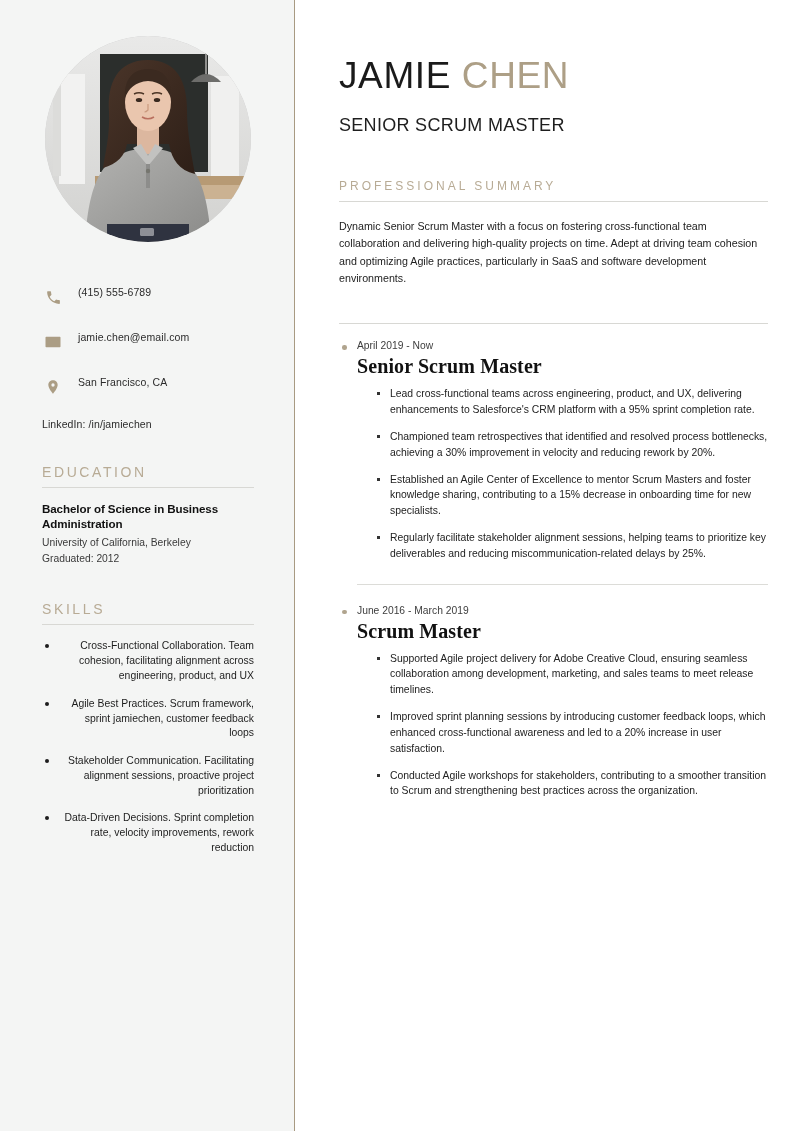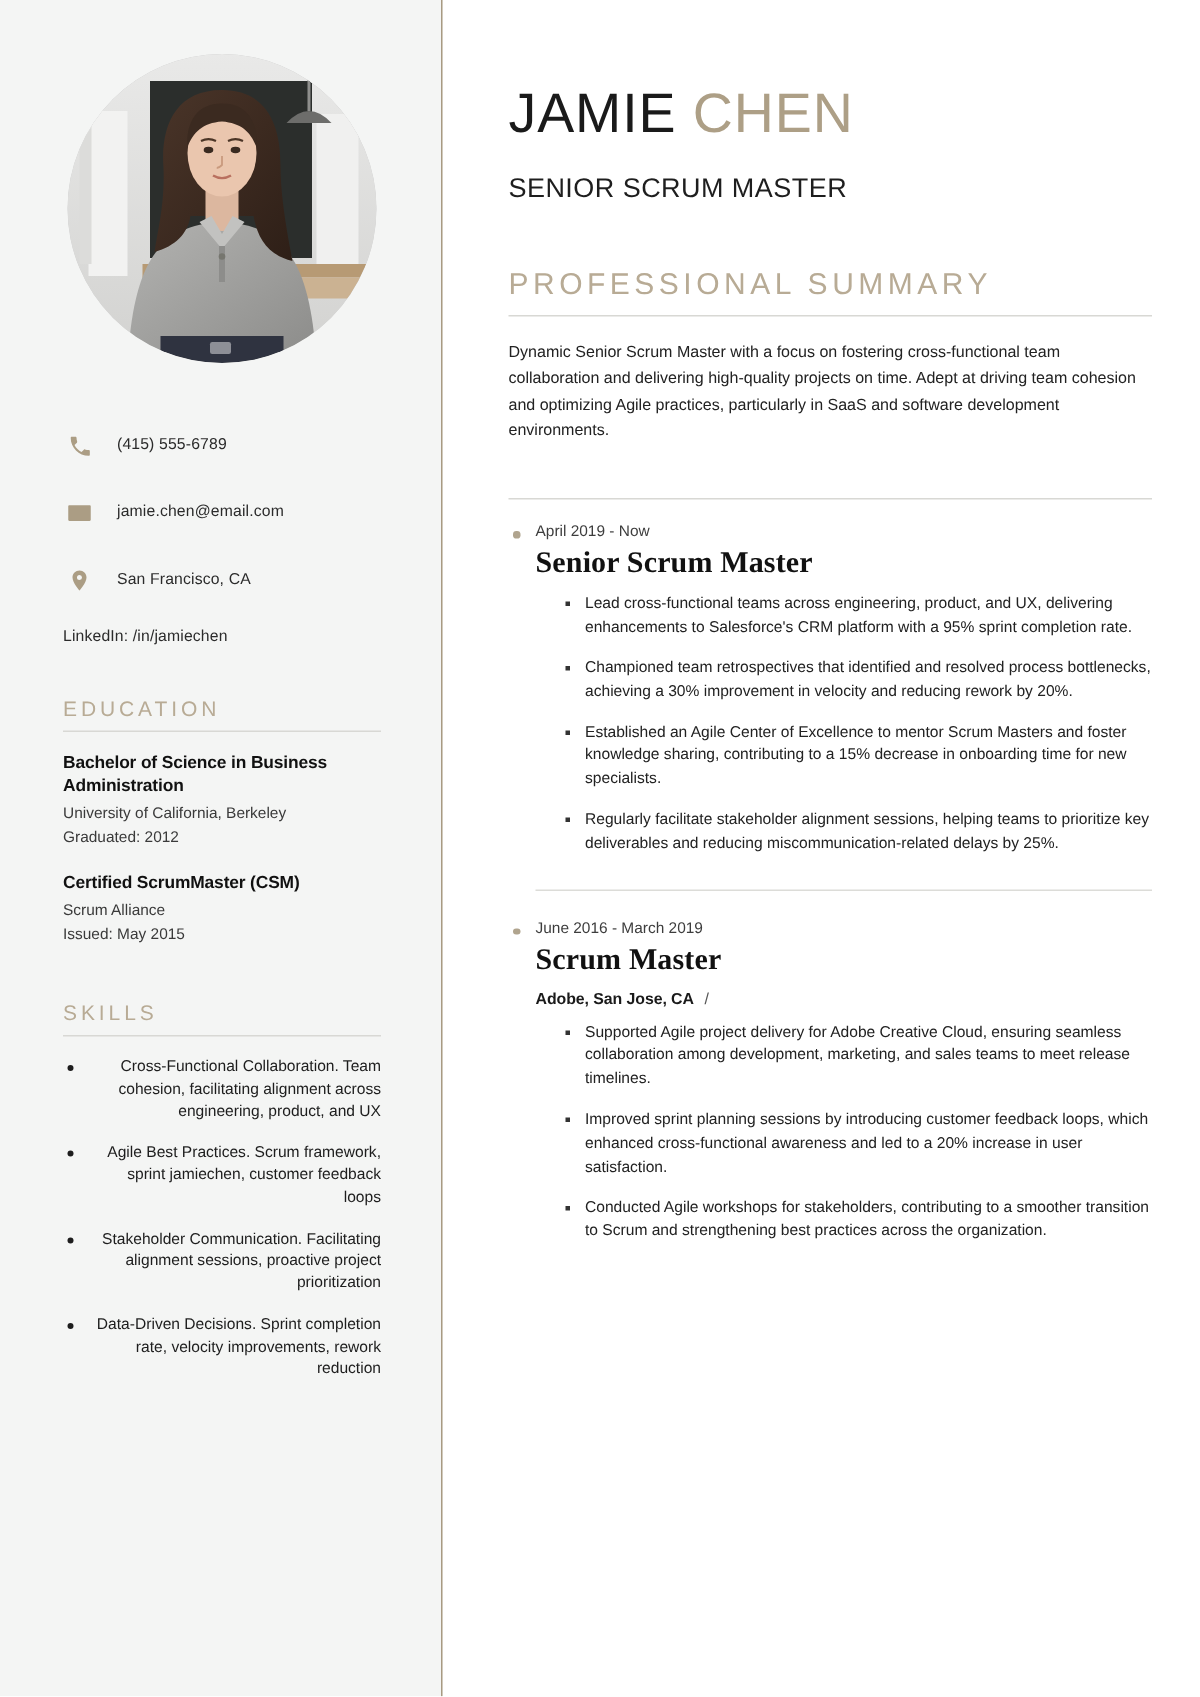--- a/index.html
+++ b/index.html
@@ -43,21 +43,20 @@
   }
 
   
   .photo-svg { display: block; width: 100%; height: 100%; }
 
   .contact-list {
     margin-top: 44px;
   }
   .contact-row {
     display: flex;
-    align-items: center;
     margin-bottom: 20px;
     min-height: 22px;
     margin-top: 23px;
   }
   .contact-ico {
     width: 22px;
     min-width: 22px;
     height: 22px;
     margin-right: 14px;
     display: flex;
@@ -157,21 +156,21 @@
 
   .job-title-head {
     font-size: 18px;
     color: #1e1e1e;
     font-weight: 400;
     letter-spacing: .3px;
     margin-bottom: 43px;
   }
 
   .main-head {
-    font-size: 20px;
+    font-size: 12px;
     letter-spacing: 3px;
     color: #b8ab95;
     font-weight: 400;
     text-transform: uppercase;
     padding-bottom: 8px;
   }
   .main-rule {
     height: 1px;
     background: #d8d8d4;
     margin-bottom: 16px;
@@ -356,25 +355,20 @@
 
     <section class="side-section">
       <div class="side-head">EDUCATION</div>
       <div class="side-rule"></div>
 
       <div class="edu-item">
         <div class="edu-deg">Bachelor of Science in Business Administration</div>
         <div class="edu-school">University of California, Berkeley</div>
         <div class="edu-date">Graduated: 2012</div>
       </div>
-      <div class="edu-item">
-        <div class="edu-deg">Certified ScrumMaster (CSM)</div>
-        <div class="edu-school">Scrum Alliance</div>
-        <div class="edu-date">Issued: May 2015</div>
-      </div>
     </section>
 
     <section class="side-section skills">
       <div class="side-head">SKILLS</div>
       <div class="side-rule"></div>
       <ul class="skill-ul">
         <li class="skill-li">Cross-Functional Collaboration. Team cohesion, facilitating alignment across engineering, product, and UX</li>
         <li class="skill-li">Agile Best Practices. Scrum framework, sprint jamiechen, customer feedback loops</li>
         <li class="skill-li">Stakeholder Communication. Facilitating alignment sessions, proactive project prioritization</li>
         <li class="skill-li">Data-Driven Decisions. Sprint completion rate, velocity improvements, rework reduction</li>
@@ -410,23 +404,20 @@
           <li class="exp-li">Established an Agile Center of Excellence to mentor Scrum Masters and foster knowledge sharing, contributing to a 15% decrease in onboarding time for new specialists.</li>
           <li class="exp-li">Regularly facilitate stakeholder alignment sessions, helping teams to prioritize key deliverables and reducing miscommunication-related delays by 25%.</li>
         </ul>
       </div>
 
       <div class="exp-divider"></div>
 
       <div class="exp-block">
         <div class="exp-date">June 2016 - March 2019</div>
         <div class="exp-role">Scrum Master</div>
-        <div class="exp-company">
-          <span>Adobe, San Jose, CA</span><span class="slash">/</span>
-        </div>
         <ul class="exp-ul">
           <li class="exp-li">Supported Agile project delivery for Adobe Creative Cloud, ensuring seamless collaboration among development, marketing, and sales teams to meet release timelines.</li>
           <li class="exp-li">Improved sprint planning sessions by introducing customer feedback loops, which enhanced cross-functional awareness and led to a 20% increase in user satisfaction.</li>
           <li class="exp-li">Conducted Agile workshops for stakeholders, contributing to a smoother transition to Scrum and strengthening best practices across the organization.</li>
         </ul>
       </div>
 
     </section>
   </main>
 </div>

